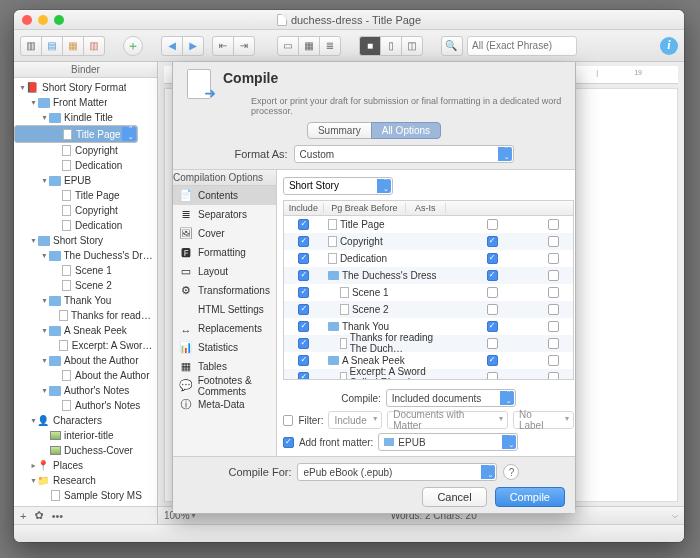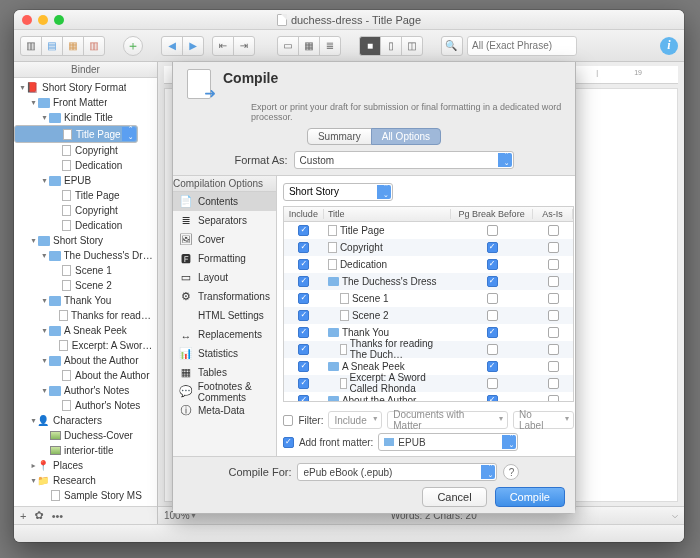--- a/index.html
+++ b/index.html
@@ -49,21 +49,21 @@
   .paper { flex:1; background:#fff; margin:4px 6px; border:1px solid #dcdcdc;}
   .editor-ftr{height:18px;background:linear-gradient(#f5f5f5,#e6e6e6);border-top:1px solid #cfcfcf;display:flex;align-items:center;font-size:10px;color:#666;padding:0 6px;}
   .editor-ftr .mid{flex:1;text-align:center;}
 
   .footer { height:18px; background:linear-gradient(#f3f3f3,#e4e4e4); border-top:1px solid #cfcfcf;}
 
   
   .sheet { position:absolute; top:52px; left:158px; width:404px; height:452px; background:#ececec; border:1px solid #b6b6b6; border-top:none; border-radius:0 0 6px 6px; box-shadow:0 8px 22px rgba(0,0,0,.35); display:flex; flex-direction:column; }
   .sh-head { padding:8px 12px 4px 50px; position:relative;}
   .sh-head h1{font-size:14px;font-weight:600;color:#333;}
-  .sh-head p{font-size:9px;color:#777;margin-top:16px;padding-left:28px;}
+  .sh-head p{font-size:9px;color:#777;margin-top:10px;padding-left:28px;}
   .sh-icon{position:absolute;left:10px;top:6px;width:32px;height:32px;display:flex;align-items:center;justify-content:center;}
   .sh-icon:before{content:"";position:absolute;width:22px;height:28px;background:#fff;border:1px solid #bbb;border-radius:2px;}
   .sh-icon:after{content:"➜";position:absolute;right:-1px;bottom:-1px;color:#4a90d9;font-size:14px;}
   .seg { display:flex; justify-content:center; gap:0; margin:2px 0 6px;}
   .seg button{font-size:10px;padding:2px 10px;border:1px solid #b7b7b7;background:linear-gradient(#fff,#eee);color:#555;}
   .seg button:first-child{border-radius:4px 0 0 4px;}
   .seg button:last-child{border-radius:0 4px 4px 0;margin-left:-1px;}
   .seg button.act{background:#9fb8d9;color:#fff;border-color:#7e9ac0;}
   .frow { display:flex; align-items:center; justify-content:center; gap:6px; font-size:11px; color:#444; margin-bottom:6px;}
   .sel { height:18px; background:#fff; border:1px solid #bfbfbf; border-radius:3px; font-size:10px; padding:0 16px 0 5px; position:relative; display:inline-flex; align-items:center; min-width:60px;}
@@ -324,27 +324,27 @@
             <span class="disc">▾</span>
             <span class="tic">
               <span class="ic-char">👤</span>
             </span>
             <span class="tlabel">Characters</span>
           </div><div class="tnode" style="padding-left: 26px;">
             <span class="disc"></span>
             <span class="tic">
               <span class="ic-img"></span>
             </span>
+            <span class="tlabel">interior-title</span>
+          </div><div class="tnode" style="padding-left: 26px;">
+            <span class="disc"></span>
+            <span class="tic">
+              <span class="ic-img"></span>
+            </span>
             <span class="tlabel">Duchess-Cover</span>
-          </div><div class="tnode" style="padding-left: 26px;">
-            <span class="disc"></span>
-            <span class="tic">
-              <span class="ic-img"></span>
-            </span>
-            <span class="tlabel">interior-title</span>
           </div><div class="tnode" style="padding-left: 15px;">
             <span class="disc">▸</span>
             <span class="tic">
               <span class="ic-place">📍</span>
             </span>
             <span class="tlabel">Places</span>
           </div><div class="tnode" style="padding-left: 15px;">
             <span class="disc">▾</span>
             <span class="tic">
               <span class="ic-res">📁</span>
@@ -458,21 +458,20 @@
       </div>
       <div class="content">
         <div class="ct-top">
           <span class="sel" style="min-width:110px">
               <span>Short Story</span>
             </span>
         </div>
         <div class="tbl-wrap">
           <div class="thdr">
             <div class="col-inc">Include</div>
-            <div class="col-title">Title</div>
             <div class="col-pg">Pg Break Before</div>
             <div class="col-as">As-Is</div>
           </div>
           <div id="rows">
               <div class="trow">
                 <div class="col-inc"><span class="cb on"></span></div>
                 <div class="col-title">
                   <div class="rt-title ind0">
                     <span class="ic-doc"></span>
                     <span>Title Page</span>
@@ -587,20 +586,26 @@
                     <span class="ic-fold" style="width:11px;height:9px"></span>
                     <span>About the Author</span>
                   </div>
                 </div>
                 <div class="col-pg"><span class="cb on"></span></div>
                 <div class="col-as"><span class="cb"></span></div>
               </div>
             </div>
         </div>
         <div class="below">
+          <div class="below-row" style="justify-content:center">
+            <span>Compile:</span>
+            <span class="sel" style="min-width:130px">
+                <span>Included documents</span>
+              </span>
+          </div>
           <div class="below-row">
             <span class="cb"></span>
             <span>Filter:</span>
             <span class="sel plain" style="min-width:50px;opacity:.6">
                 <span>Include</span>
               </span>
             <span class="sel plain" style="min-width:120px;opacity:.6">
                 <span>Documents with Matter</span>
               </span>
             <span class="sel plain" style="min-width:60px;opacity:.6">

